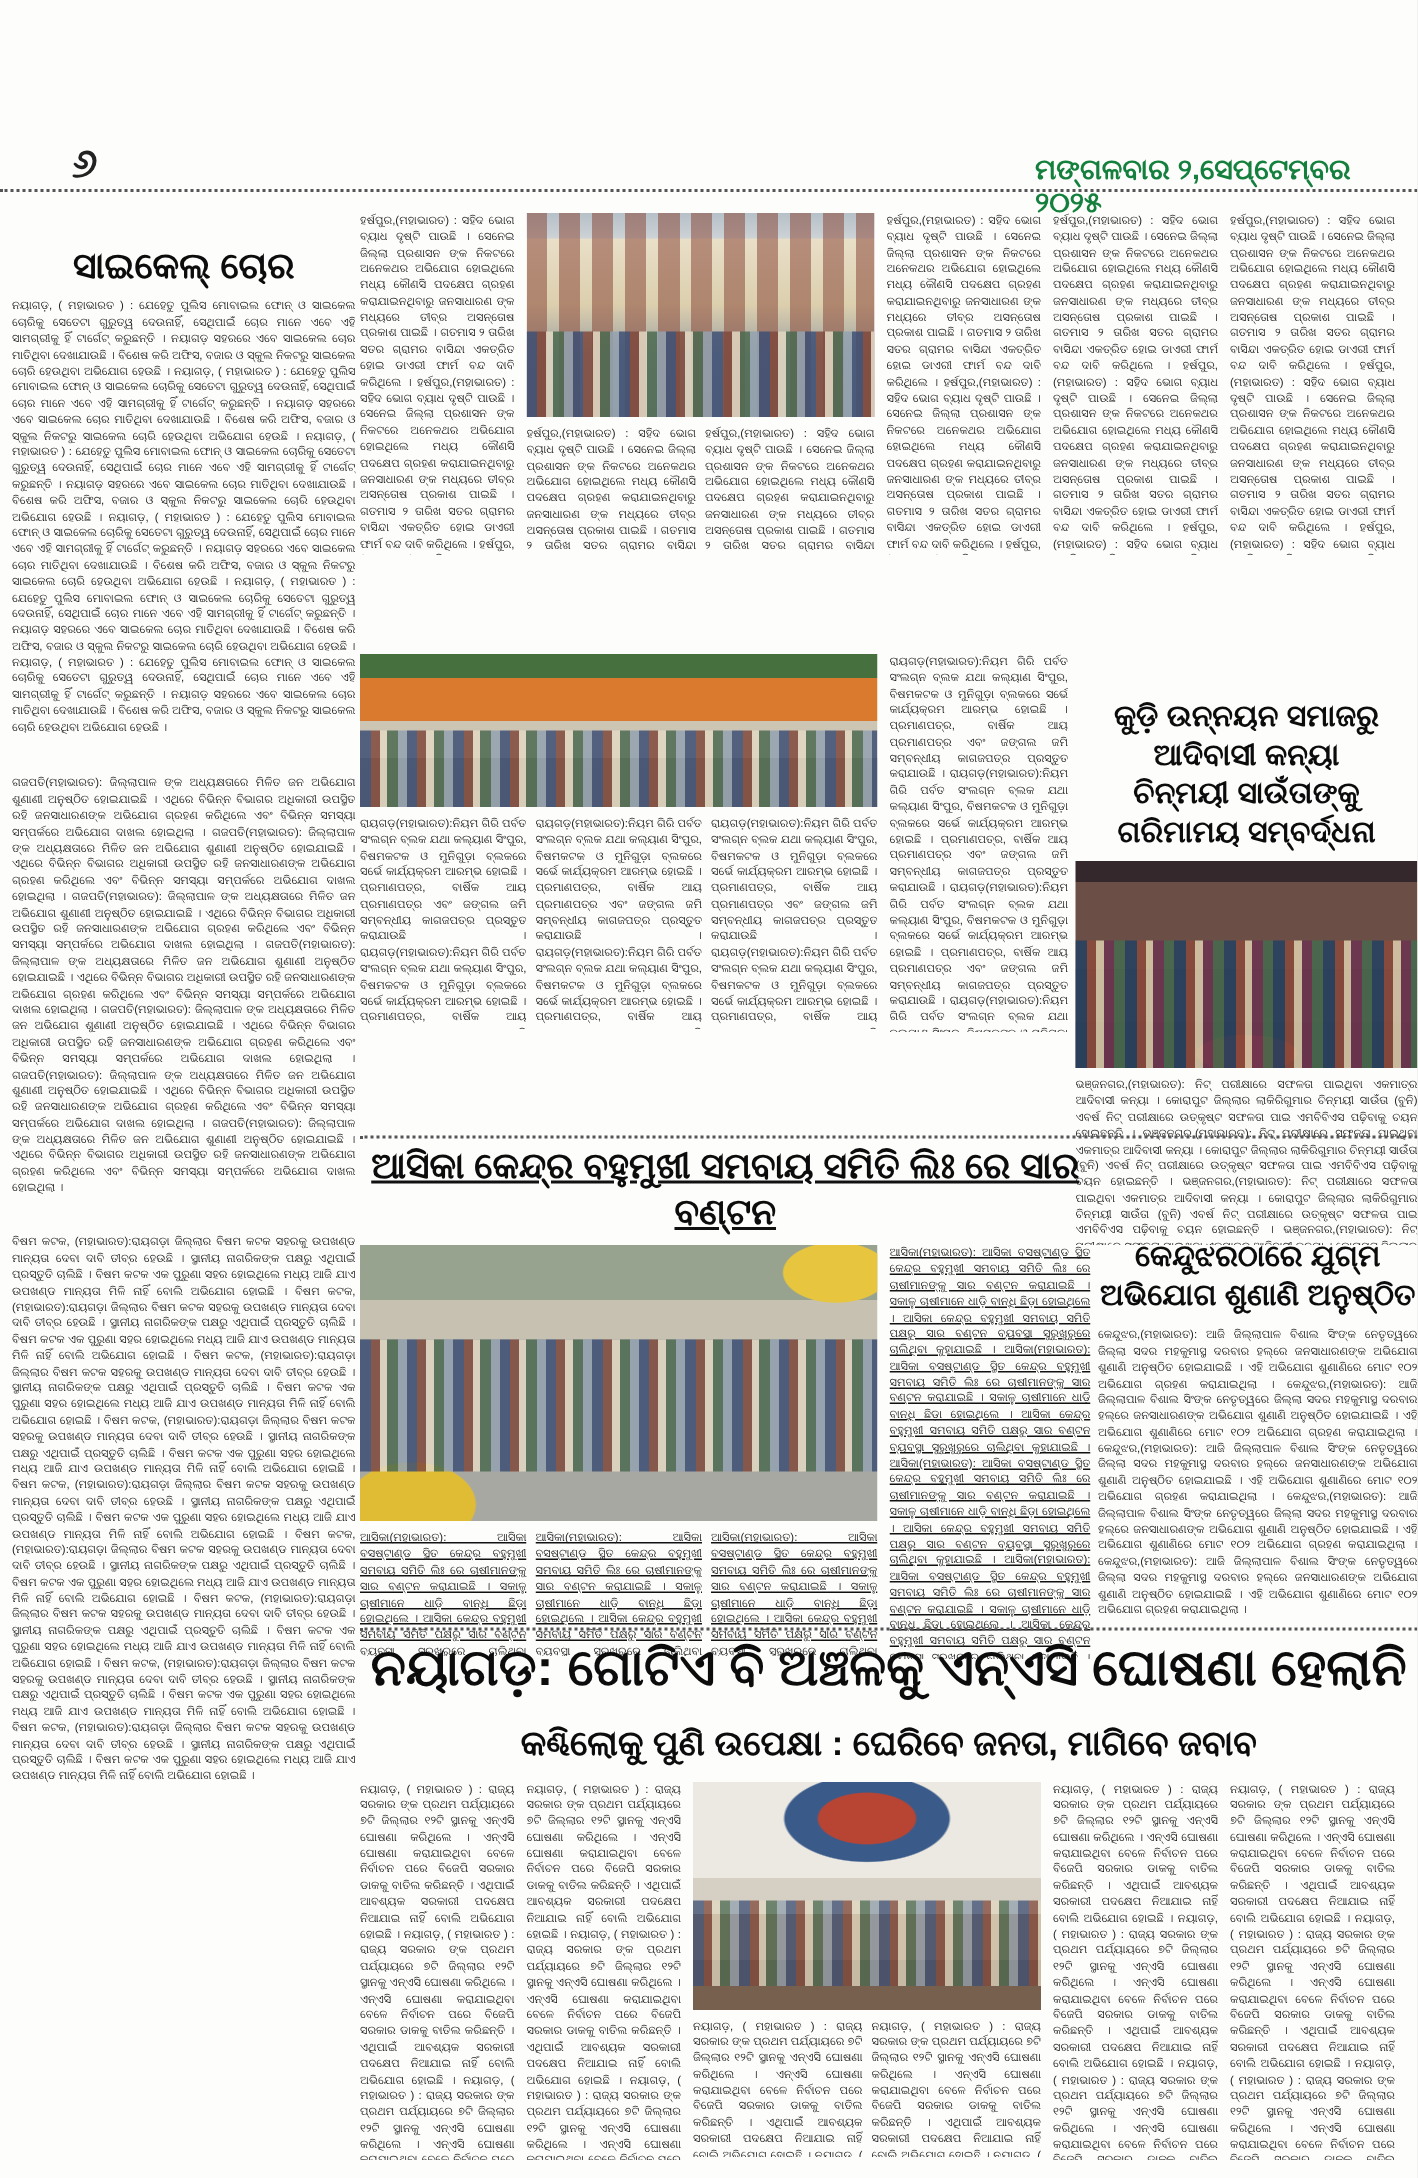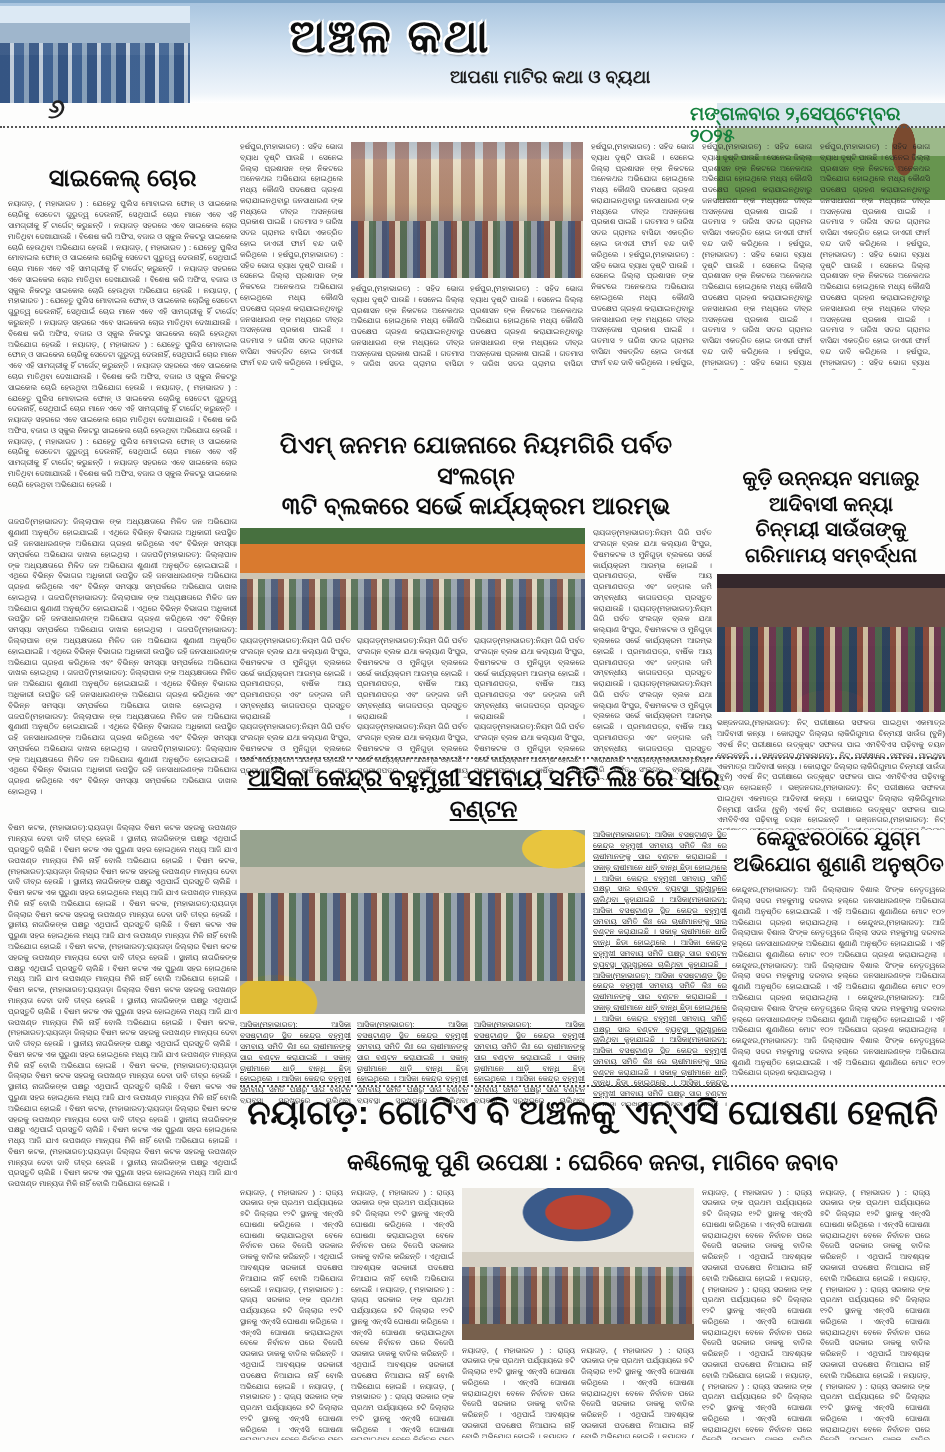--- a/index.html
+++ b/index.html
@@ -59,26 +59,20 @@
   .ph-conference{background:
      radial-gradient(80px 42px at 50% 16%,#b84434 0 40%,#3a5a8a 42% 68%,rgba(0,0,0,0) 70%),
      linear-gradient(180deg,#ece9e2 0 42%,#d6d0c4 42% 58%,#9a7d64 58% 78%,#77604d 78% 100%);}
   .ph-conference::after{height:38%;bottom:10%;opacity:.75;}
 </style>
 </head>
 <body>
 
 <div id="page">
 
-  <div id="masthead" class="abs">
-    <div class="abs photo ph-mast-left" style="left:0;top:3px;width:190px;height:97px;"></div>
-    <div class="abs photo ph-mast-right" style="left:717px;top:3px;width:228px;height:97px;"></div>
-    <div class="abs mast-title">ଅଞ୍ଚଳ କଥା</div>
-    <div class="abs mast-sub">ଆପଣା ମାଟିର କଥା ଓ ବ୍ୟଥା</div>
-  </div>
 
   <div class="abs pageno">୬</div>
   <div class="abs dateline">ମଙ୍ଗଳବାର  ୨,ସେପ୍ଟେମ୍ବର ୨୦୨୫</div>
   <div class="abs ruleh" style="left:0;top:126px;width:945px;"></div>
 
   <div class="abs" style="left:8px;top:132px;width:229px;height:1316px;">
     <div class="hl hl-lg">
       <br>
       <span>ସାଇକେଲ୍ ଚୋର</span>
     </div>
@@ -99,24 +93,20 @@
           <div class="bcol btxt" style="width:113px;height:84px;">ହର୍ଷପୁର,(ମହାଭାରତ) : ସହିଦ ଭୋଗ ବ୍ୟାଧ ଦୃଷ୍ଟି ପାଉଛି । ସେନେଇ ଜିଲ୍ଲା ପ୍ରଶାସନ ଙ୍କ ନିକଟରେ ଅନେକଥର ଅଭିଯୋଗ ହୋଇଥିଲେ ମଧ୍ୟ କୌଣସି ପଦକ୍ଷେପ ଗ୍ରହଣ କରାଯାଇନଥିବାରୁ ଜନସାଧାରଣ ଙ୍କ ମଧ୍ୟରେ ତୀବ୍ର ଅସନ୍ତୋଷ ପ୍ରକାଶ ପାଇଛି । ଗତମାସ ୨ ତାରିଖ ସତର ଗ୍ରାମର ବାସିନ୍ଦା ଏକତ୍ରିତ ହୋଇ ଡାଏରୀ ଫାର୍ମ ବନ୍ଦ ଦାବି କରିଥିଲେ । ହର୍ଷପୁର,(ମହାଭାରତ) : ସହିଦ ଭୋଗ ବ୍ୟାଧ ଦୃଷ୍ଟି ପାଉଛି । ସେନେଇ ଜିଲ୍ଲା ପ୍ରଶାସନ ଙ୍କ ନିକଟରେ ଅନେକଥର ଅଭିଯୋଗ ହୋଇଥିଲେ ମଧ୍ୟ କୌଣସି ପଦକ୍ଷେପ ଗ୍ରହଣ କରାଯାଇନଥିବାରୁ ଜନସାଧାରଣ ଙ୍କ ମଧ୍ୟରେ ତୀବ୍ର ଅସନ୍ତୋଷ ପ୍ରକାଶ ପାଇଛି । ଗତମାସ ୨ ତାରିଖ ସତର ଗ୍ରାମର ବାସିନ୍ଦା ଏକତ୍ରିତ ହୋଇ ଡାଏରୀ ଫାର୍ମ ବନ୍ଦ ଦାବି କରିଥିଲେ ।</div>
         </div>
       </div>
       <div class="bcol btxt" style="width:103px;height:228px;">ହର୍ଷପୁର,(ମହାଭାରତ) : ସହିଦ ଭୋଗ ବ୍ୟାଧ ଦୃଷ୍ଟି ପାଉଛି । ସେନେଇ ଜିଲ୍ଲା ପ୍ରଶାସନ ଙ୍କ ନିକଟରେ ଅନେକଥର ଅଭିଯୋଗ ହୋଇଥିଲେ ମଧ୍ୟ କୌଣସି ପଦକ୍ଷେପ ଗ୍ରହଣ କରାଯାଇନଥିବାରୁ ଜନସାଧାରଣ ଙ୍କ ମଧ୍ୟରେ ତୀବ୍ର ଅସନ୍ତୋଷ ପ୍ରକାଶ ପାଇଛି । ଗତମାସ ୨ ତାରିଖ ସତର ଗ୍ରାମର ବାସିନ୍ଦା ଏକତ୍ରିତ ହୋଇ ଡାଏରୀ ଫାର୍ମ ବନ୍ଦ ଦାବି କରିଥିଲେ । ହର୍ଷପୁର,(ମହାଭାରତ) : ସହିଦ ଭୋଗ ବ୍ୟାଧ ଦୃଷ୍ଟି ପାଉଛି । ସେନେଇ ଜିଲ୍ଲା ପ୍ରଶାସନ ଙ୍କ ନିକଟରେ ଅନେକଥର ଅଭିଯୋଗ ହୋଇଥିଲେ ମଧ୍ୟ କୌଣସି ପଦକ୍ଷେପ ଗ୍ରହଣ କରାଯାଇନଥିବାରୁ ଜନସାଧାରଣ ଙ୍କ ମଧ୍ୟରେ ତୀବ୍ର ଅସନ୍ତୋଷ ପ୍ରକାଶ ପାଇଛି । ଗତମାସ ୨ ତାରିଖ ସତର ଗ୍ରାମର ବାସିନ୍ଦା ଏକତ୍ରିତ ହୋଇ ଡାଏରୀ ଫାର୍ମ ବନ୍ଦ ଦାବି କରିଥିଲେ । ହର୍ଷପୁର,(ମହାଭାରତ) : ସହିଦ ଭୋଗ ବ୍ୟାଧ ଦୃଷ୍ଟି ପାଉଛି । ସେନେଇ ଜିଲ୍ଲା ପ୍ରଶାସନ ଙ୍କ ନିକଟରେ ଅନେକଥର ଅଭିଯୋଗ ହୋଇଥିଲେ ମଧ୍ୟ କୌଣସି ପଦକ୍ଷେପ ଗ୍ରହଣ କରାଯାଇନଥିବାରୁ ଜନସାଧାରଣ ଙ୍କ ମଧ୍ୟରେ ତୀବ୍ର ଅସନ୍ତୋଷ ପ୍ରକାଶ ପାଇଛି । ଗତମାସ ୨ ତାରିଖ ସତର ଗ୍ରାମର ବାସିନ୍ଦା ଏକତ୍ରିତ ହୋଇ ଡାଏରୀ ଫାର୍ମ ବନ୍ଦ ଦାବି କରିଥିଲେ । ହର୍ଷପୁର,(ମହାଭାରତ) : ସହିଦ ଭୋଗ ବ୍ୟାଧ ଦୃଷ୍ଟି ପାଉଛି । ସେନେଇ ଜିଲ୍ଲା ପ୍ରଶାସନ ଙ୍କ ନିକଟରେ ଅନେକଥର ଅଭିଯୋଗ ହୋଇଥିଲେ ମଧ୍ୟ କୌଣସି ପଦକ୍ଷେପ ଗ୍ରହଣ କରାଯାଇନଥିବାରୁ ଜନସାଧାରଣ ଙ୍କ ମଧ୍ୟରେ ତୀବ୍ର ଅସନ୍ତୋଷ ପ୍ରକାଶ ପାଇଛି । ଗତମାସ ୨ ତାରିଖ ସତର ଗ୍ରାମର ବାସିନ୍ଦା ଏକତ୍ରିତ ହୋଇ ଡାଏରୀ ଫାର୍ମ ବନ୍ଦ ଦାବି କରିଥିଲେ । ହର୍ଷପୁର,(ମହାଭାରତ) : ସହିଦ ଭୋଗ ବ୍ୟାଧ ଦୃଷ୍ଟି ପାଉଛି । ସେନେଇ ଜିଲ୍ଲା ପ୍ରଶାସନ ଙ୍କ ନିକଟରେ ଅନେକଥର ଅଭିଯୋଗ ହୋଇଥିଲେ ମଧ୍ୟ କୌଣସି ପଦକ୍ଷେପ ଗ୍ରହଣ କରାଯାଇନଥିବାରୁ ଜନସାଧାରଣ ଙ୍କ ମଧ୍ୟରେ ତୀବ୍ର ଅସନ୍ତୋଷ ପ୍ରକାଶ ପାଇଛି । ଗତମାସ ୨ ତାରିଖ ସତର ଗ୍ରାମର ବାସିନ୍ଦା ଏକତ୍ରିତ ହୋଇ ଡାଏରୀ ଫାର୍ମ ବନ୍ଦ ଦାବି କରିଥିଲେ ।</div>
       <div class="bcol btxt" style="width:110px;height:228px;">ହର୍ଷପୁର,(ମହାଭାରତ) : ସହିଦ ଭୋଗ ବ୍ୟାଧ ଦୃଷ୍ଟି ପାଉଛି । ସେନେଇ ଜିଲ୍ଲା ପ୍ରଶାସନ ଙ୍କ ନିକଟରେ ଅନେକଥର ଅଭିଯୋଗ ହୋଇଥିଲେ ମଧ୍ୟ କୌଣସି ପଦକ୍ଷେପ ଗ୍ରହଣ କରାଯାଇନଥିବାରୁ ଜନସାଧାରଣ ଙ୍କ ମଧ୍ୟରେ ତୀବ୍ର ଅସନ୍ତୋଷ ପ୍ରକାଶ ପାଇଛି । ଗତମାସ ୨ ତାରିଖ ସତର ଗ୍ରାମର ବାସିନ୍ଦା ଏକତ୍ରିତ ହୋଇ ଡାଏରୀ ଫାର୍ମ ବନ୍ଦ ଦାବି କରିଥିଲେ । ହର୍ଷପୁର,(ମହାଭାରତ) : ସହିଦ ଭୋଗ ବ୍ୟାଧ ଦୃଷ୍ଟି ପାଉଛି । ସେନେଇ ଜିଲ୍ଲା ପ୍ରଶାସନ ଙ୍କ ନିକଟରେ ଅନେକଥର ଅଭିଯୋଗ ହୋଇଥିଲେ ମଧ୍ୟ କୌଣସି ପଦକ୍ଷେପ ଗ୍ରହଣ କରାଯାଇନଥିବାରୁ ଜନସାଧାରଣ ଙ୍କ ମଧ୍ୟରେ ତୀବ୍ର ଅସନ୍ତୋଷ ପ୍ରକାଶ ପାଇଛି । ଗତମାସ ୨ ତାରିଖ ସତର ଗ୍ରାମର ବାସିନ୍ଦା ଏକତ୍ରିତ ହୋଇ ଡାଏରୀ ଫାର୍ମ ବନ୍ଦ ଦାବି କରିଥିଲେ । ହର୍ଷପୁର,(ମହାଭାରତ) : ସହିଦ ଭୋଗ ବ୍ୟାଧ ଦୃଷ୍ଟି ପାଉଛି । ସେନେଇ ଜିଲ୍ଲା ପ୍ରଶାସନ ଙ୍କ ନିକଟରେ ଅନେକଥର ଅଭିଯୋଗ ହୋଇଥିଲେ ମଧ୍ୟ କୌଣସି ପଦକ୍ଷେପ ଗ୍ରହଣ କରାଯାଇନଥିବାରୁ ଜନସାଧାରଣ ଙ୍କ ମଧ୍ୟରେ ତୀବ୍ର ଅସନ୍ତୋଷ ପ୍ରକାଶ ପାଇଛି । ଗତମାସ ୨ ତାରିଖ ସତର ଗ୍ରାମର ବାସିନ୍ଦା ଏକତ୍ରିତ ହୋଇ ଡାଏରୀ ଫାର୍ମ ବନ୍ଦ ଦାବି କରିଥିଲେ । ହର୍ଷପୁର,(ମହାଭାରତ) : ସହିଦ ଭୋଗ ବ୍ୟାଧ ଦୃଷ୍ଟି ପାଉଛି । ସେନେଇ ଜିଲ୍ଲା ପ୍ରଶାସନ ଙ୍କ ନିକଟରେ ଅନେକଥର ଅଭିଯୋଗ ହୋଇଥିଲେ ମଧ୍ୟ କୌଣସି ପଦକ୍ଷେପ ଗ୍ରହଣ କରାଯାଇନଥିବାରୁ ଜନସାଧାରଣ ଙ୍କ ମଧ୍ୟରେ ତୀବ୍ର ଅସନ୍ତୋଷ ପ୍ରକାଶ ପାଇଛି । ଗତମାସ ୨ ତାରିଖ ସତର ଗ୍ରାମର ବାସିନ୍ଦା ଏକତ୍ରିତ ହୋଇ ଡାଏରୀ ଫାର୍ମ ବନ୍ଦ ଦାବି କରିଥିଲେ । ହର୍ଷପୁର,(ମହାଭାରତ) : ସହିଦ ଭୋଗ ବ୍ୟାଧ ଦୃଷ୍ଟି ପାଉଛି । ସେନେଇ ଜିଲ୍ଲା ପ୍ରଶାସନ ଙ୍କ ନିକଟରେ ଅନେକଥର ଅଭିଯୋଗ ହୋଇଥିଲେ ମଧ୍ୟ କୌଣସି ପଦକ୍ଷେପ ଗ୍ରହଣ କରାଯାଇନଥିବାରୁ ଜନସାଧାରଣ ଙ୍କ ମଧ୍ୟରେ ତୀବ୍ର ଅସନ୍ତୋଷ ପ୍ରକାଶ ପାଇଛି । ଗତମାସ ୨ ତାରିଖ ସତର ଗ୍ରାମର ବାସିନ୍ଦା ଏକତ୍ରିତ ହୋଇ ଡାଏରୀ ଫାର୍ମ ବନ୍ଦ ଦାବି କରିଥିଲେ ।</div>
       <div class="bcol btxt" style="width:110px;height:228px;">ହର୍ଷପୁର,(ମହାଭାରତ) : ସହିଦ ଭୋଗ ବ୍ୟାଧ ଦୃଷ୍ଟି ପାଉଛି । ସେନେଇ ଜିଲ୍ଲା ପ୍ରଶାସନ ଙ୍କ ନିକଟରେ ଅନେକଥର ଅଭିଯୋଗ ହୋଇଥିଲେ ମଧ୍ୟ କୌଣସି ପଦକ୍ଷେପ ଗ୍ରହଣ କରାଯାଇନଥିବାରୁ ଜନସାଧାରଣ ଙ୍କ ମଧ୍ୟରେ ତୀବ୍ର ଅସନ୍ତୋଷ ପ୍ରକାଶ ପାଇଛି । ଗତମାସ ୨ ତାରିଖ ସତର ଗ୍ରାମର ବାସିନ୍ଦା ଏକତ୍ରିତ ହୋଇ ଡାଏରୀ ଫାର୍ମ ବନ୍ଦ ଦାବି କରିଥିଲେ । ହର୍ଷପୁର,(ମହାଭାରତ) : ସହିଦ ଭୋଗ ବ୍ୟାଧ ଦୃଷ୍ଟି ପାଉଛି । ସେନେଇ ଜିଲ୍ଲା ପ୍ରଶାସନ ଙ୍କ ନିକଟରେ ଅନେକଥର ଅଭିଯୋଗ ହୋଇଥିଲେ ମଧ୍ୟ କୌଣସି ପଦକ୍ଷେପ ଗ୍ରହଣ କରାଯାଇନଥିବାରୁ ଜନସାଧାରଣ ଙ୍କ ମଧ୍ୟରେ ତୀବ୍ର ଅସନ୍ତୋଷ ପ୍ରକାଶ ପାଇଛି । ଗତମାସ ୨ ତାରିଖ ସତର ଗ୍ରାମର ବାସିନ୍ଦା ଏକତ୍ରିତ ହୋଇ ଡାଏରୀ ଫାର୍ମ ବନ୍ଦ ଦାବି କରିଥିଲେ । ହର୍ଷପୁର,(ମହାଭାରତ) : ସହିଦ ଭୋଗ ବ୍ୟାଧ ଦୃଷ୍ଟି ପାଉଛି । ସେନେଇ ଜିଲ୍ଲା ପ୍ରଶାସନ ଙ୍କ ନିକଟରେ ଅନେକଥର ଅଭିଯୋଗ ହୋଇଥିଲେ ମଧ୍ୟ କୌଣସି ପଦକ୍ଷେପ ଗ୍ରହଣ କରାଯାଇନଥିବାରୁ ଜନସାଧାରଣ ଙ୍କ ମଧ୍ୟରେ ତୀବ୍ର ଅସନ୍ତୋଷ ପ୍ରକାଶ ପାଇଛି । ଗତମାସ ୨ ତାରିଖ ସତର ଗ୍ରାମର ବାସିନ୍ଦା ଏକତ୍ରିତ ହୋଇ ଡାଏରୀ ଫାର୍ମ ବନ୍ଦ ଦାବି କରିଥିଲେ । ହର୍ଷପୁର,(ମହାଭାରତ) : ସହିଦ ଭୋଗ ବ୍ୟାଧ ଦୃଷ୍ଟି ପାଉଛି । ସେନେଇ ଜିଲ୍ଲା ପ୍ରଶାସନ ଙ୍କ ନିକଟରେ ଅନେକଥର ଅଭିଯୋଗ ହୋଇଥିଲେ ମଧ୍ୟ କୌଣସି ପଦକ୍ଷେପ ଗ୍ରହଣ କରାଯାଇନଥିବାରୁ ଜନସାଧାରଣ ଙ୍କ ମଧ୍ୟରେ ତୀବ୍ର ଅସନ୍ତୋଷ ପ୍ରକାଶ ପାଇଛି । ଗତମାସ ୨ ତାରିଖ ସତର ଗ୍ରାମର ବାସିନ୍ଦା ଏକତ୍ରିତ ହୋଇ ଡାଏରୀ ଫାର୍ମ ବନ୍ଦ ଦାବି କରିଥିଲେ । ହର୍ଷପୁର,(ମହାଭାରତ) : ସହିଦ ଭୋଗ ବ୍ୟାଧ ଦୃଷ୍ଟି ପାଉଛି । ସେନେଇ ଜିଲ୍ଲା ପ୍ରଶାସନ ଙ୍କ ନିକଟରେ ଅନେକଥର ଅଭିଯୋଗ ହୋଇଥିଲେ ମଧ୍ୟ କୌଣସି ପଦକ୍ଷେପ ଗ୍ରହଣ କରାଯାଇନଥିବାରୁ ଜନସାଧାରଣ ଙ୍କ ମଧ୍ୟରେ ତୀବ୍ର ଅସନ୍ତୋଷ ପ୍ରକାଶ ପାଇଛି । ଗତମାସ ୨ ତାରିଖ ସତର ଗ୍ରାମର ବାସିନ୍ଦା ଏକତ୍ରିତ ହୋଇ ଡାଏରୀ ଫାର୍ମ ବନ୍ଦ ଦାବି କରିଥିଲେ ।</div>
     </div>
   </div>
 
   <div class="abs" style="left:240px;top:430px;width:472px;">
-    <div class="hl hl-lg">
-      <span>ପିଏମ୍ ଜନମନ ଯୋଜନାରେ ନିୟମଗିରି ପର୍ବତ ସଂଲଗ୍ନ</span><br>
-      <span>୩ଟି ବ୍ଲକରେ ସର୍ଭେ କାର୍ଯ୍ୟକ୍ରମ ଆରମ୍ଭ</span>
-    </div>
     <div class="row" style="margin-top:6px;height:252px;">
       <div class="bcol" style="width:345px;">
         <div class="photo ph-tent" style="width:345px;height:102px;"></div>
         <div class="row" style="margin-top:6px;gap:6px;">
           <div class="bcol btxt" style="width:111px;height:142px;">ରାୟଗଡ଼(ମହାଭାରତ):ନିୟମ ଗିରି ପର୍ବତ ସଂଲଗ୍ନ ବ୍ଲକ ଯଥା କଲ୍ୟାଣ ସିଂପୁର, ବିଷମକଟକ ଓ ମୁନିଗୁଡ଼ା ବ୍ଲକରେ ସର୍ଭେ କାର୍ଯ୍ୟକ୍ରମ ଆରମ୍ଭ ହୋଇଛି । ପ୍ରମାଣପତ୍ର, ବାର୍ଷିକ ଆୟ ପ୍ରମାଣପତ୍ର ଏବଂ ଜଙ୍ଗଲ ଜମି ସମ୍ବନ୍ଧୀୟ କାଗଜପତ୍ର ପ୍ରସ୍ତୁତ କରାଯାଉଛି । ରାୟଗଡ଼(ମହାଭାରତ):ନିୟମ ଗିରି ପର୍ବତ ସଂଲଗ୍ନ ବ୍ଲକ ଯଥା କଲ୍ୟାଣ ସିଂପୁର, ବିଷମକଟକ ଓ ମୁନିଗୁଡ଼ା ବ୍ଲକରେ ସର୍ଭେ କାର୍ଯ୍ୟକ୍ରମ ଆରମ୍ଭ ହୋଇଛି । ପ୍ରମାଣପତ୍ର, ବାର୍ଷିକ ଆୟ ପ୍ରମାଣପତ୍ର ଏବଂ ଜଙ୍ଗଲ ଜମି ସମ୍ବନ୍ଧୀୟ କାଗଜପତ୍ର ପ୍ରସ୍ତୁତ କରାଯାଉଛି । ରାୟଗଡ଼(ମହାଭାରତ):ନିୟମ ଗିରି ପର୍ବତ ସଂଲଗ୍ନ ବ୍ଲକ ଯଥା କଲ୍ୟାଣ ସିଂପୁର, ବିଷମକଟକ ଓ ମୁନିଗୁଡ଼ା ବ୍ଲକରେ ସର୍ଭେ କାର୍ଯ୍ୟକ୍ରମ ଆରମ୍ଭ ହୋଇଛି । ପ୍ରମାଣପତ୍ର, ବାର୍ଷିକ ଆୟ ପ୍ରମାଣପତ୍ର ଏବଂ ଜଙ୍ଗଲ ଜମି ସମ୍ବନ୍ଧୀୟ କାଗଜପତ୍ର ପ୍ରସ୍ତୁତ କରାଯାଉଛି ।</div>
           <div class="bcol btxt" style="width:111px;height:142px;">ରାୟଗଡ଼(ମହାଭାରତ):ନିୟମ ଗିରି ପର୍ବତ ସଂଲଗ୍ନ ବ୍ଲକ ଯଥା କଲ୍ୟାଣ ସିଂପୁର, ବିଷମକଟକ ଓ ମୁନିଗୁଡ଼ା ବ୍ଲକରେ ସର୍ଭେ କାର୍ଯ୍ୟକ୍ରମ ଆରମ୍ଭ ହୋଇଛି । ପ୍ରମାଣପତ୍ର, ବାର୍ଷିକ ଆୟ ପ୍ରମାଣପତ୍ର ଏବଂ ଜଙ୍ଗଲ ଜମି ସମ୍ବନ୍ଧୀୟ କାଗଜପତ୍ର ପ୍ରସ୍ତୁତ କରାଯାଉଛି । ରାୟଗଡ଼(ମହାଭାରତ):ନିୟମ ଗିରି ପର୍ବତ ସଂଲଗ୍ନ ବ୍ଲକ ଯଥା କଲ୍ୟାଣ ସିଂପୁର, ବିଷମକଟକ ଓ ମୁନିଗୁଡ଼ା ବ୍ଲକରେ ସର୍ଭେ କାର୍ଯ୍ୟକ୍ରମ ଆରମ୍ଭ ହୋଇଛି । ପ୍ରମାଣପତ୍ର, ବାର୍ଷିକ ଆୟ ପ୍ରମାଣପତ୍ର ଏବଂ ଜଙ୍ଗଲ ଜମି ସମ୍ବନ୍ଧୀୟ କାଗଜପତ୍ର ପ୍ରସ୍ତୁତ କରାଯାଉଛି । ରାୟଗଡ଼(ମହାଭାରତ):ନିୟମ ଗିରି ପର୍ବତ ସଂଲଗ୍ନ ବ୍ଲକ ଯଥା କଲ୍ୟାଣ ସିଂପୁର, ବିଷମକଟକ ଓ ମୁନିଗୁଡ଼ା ବ୍ଲକରେ ସର୍ଭେ କାର୍ଯ୍ୟକ୍ରମ ଆରମ୍ଭ ହୋଇଛି । ପ୍ରମାଣପତ୍ର, ବାର୍ଷିକ ଆୟ ପ୍ରମାଣପତ୍ର ଏବଂ ଜଙ୍ଗଲ ଜମି ସମ୍ବନ୍ଧୀୟ କାଗଜପତ୍ର ପ୍ରସ୍ତୁତ କରାଯାଉଛି ।</div>
           <div class="bcol btxt" style="width:111px;height:142px;">ରାୟଗଡ଼(ମହାଭାରତ):ନିୟମ ଗିରି ପର୍ବତ ସଂଲଗ୍ନ ବ୍ଲକ ଯଥା କଲ୍ୟାଣ ସିଂପୁର, ବିଷମକଟକ ଓ ମୁନିଗୁଡ଼ା ବ୍ଲକରେ ସର୍ଭେ କାର୍ଯ୍ୟକ୍ରମ ଆରମ୍ଭ ହୋଇଛି । ପ୍ରମାଣପତ୍ର, ବାର୍ଷିକ ଆୟ ପ୍ରମାଣପତ୍ର ଏବଂ ଜଙ୍ଗଲ ଜମି ସମ୍ବନ୍ଧୀୟ କାଗଜପତ୍ର ପ୍ରସ୍ତୁତ କରାଯାଉଛି । ରାୟଗଡ଼(ମହାଭାରତ):ନିୟମ ଗିରି ପର୍ବତ ସଂଲଗ୍ନ ବ୍ଲକ ଯଥା କଲ୍ୟାଣ ସିଂପୁର, ବିଷମକଟକ ଓ ମୁନିଗୁଡ଼ା ବ୍ଲକରେ ସର୍ଭେ କାର୍ଯ୍ୟକ୍ରମ ଆରମ୍ଭ ହୋଇଛି । ପ୍ରମାଣପତ୍ର, ବାର୍ଷିକ ଆୟ ପ୍ରମାଣପତ୍ର ଏବଂ ଜଙ୍ଗଲ ଜମି ସମ୍ବନ୍ଧୀୟ କାଗଜପତ୍ର ପ୍ରସ୍ତୁତ କରାଯାଉଛି । ରାୟଗଡ଼(ମହାଭାରତ):ନିୟମ ଗିରି ପର୍ବତ ସଂଲଗ୍ନ ବ୍ଲକ ଯଥା କଲ୍ୟାଣ ସିଂପୁର, ବିଷମକଟକ ଓ ମୁନିଗୁଡ଼ା ବ୍ଲକରେ ସର୍ଭେ କାର୍ଯ୍ୟକ୍ରମ ଆରମ୍ଭ ହୋଇଛି । ପ୍ରମାଣପତ୍ର, ବାର୍ଷିକ ଆୟ ପ୍ରମାଣପତ୍ର ଏବଂ ଜଙ୍ଗଲ ଜମି ସମ୍ବନ୍ଧୀୟ କାଗଜପତ୍ର ପ୍ରସ୍ତୁତ କରାଯାଉଛି ।</div>
         </div>
       </div>
       <div class="bcol btxt" style="width:119px;height:252px;">ରାୟଗଡ଼(ମହାଭାରତ):ନିୟମ ଗିରି ପର୍ବତ ସଂଲଗ୍ନ ବ୍ଲକ ଯଥା କଲ୍ୟାଣ ସିଂପୁର, ବିଷମକଟକ ଓ ମୁନିଗୁଡ଼ା ବ୍ଲକରେ ସର୍ଭେ କାର୍ଯ୍ୟକ୍ରମ ଆରମ୍ଭ ହୋଇଛି । ପ୍ରମାଣପତ୍ର, ବାର୍ଷିକ ଆୟ ପ୍ରମାଣପତ୍ର ଏବଂ ଜଙ୍ଗଲ ଜମି ସମ୍ବନ୍ଧୀୟ କାଗଜପତ୍ର ପ୍ରସ୍ତୁତ କରାଯାଉଛି । ରାୟଗଡ଼(ମହାଭାରତ):ନିୟମ ଗିରି ପର୍ବତ ସଂଲଗ୍ନ ବ୍ଲକ ଯଥା କଲ୍ୟାଣ ସିଂପୁର, ବିଷମକଟକ ଓ ମୁନିଗୁଡ଼ା ବ୍ଲକରେ ସର୍ଭେ କାର୍ଯ୍ୟକ୍ରମ ଆରମ୍ଭ ହୋଇଛି । ପ୍ରମାଣପତ୍ର, ବାର୍ଷିକ ଆୟ ପ୍ରମାଣପତ୍ର ଏବଂ ଜଙ୍ଗଲ ଜମି ସମ୍ବନ୍ଧୀୟ କାଗଜପତ୍ର ପ୍ରସ୍ତୁତ କରାଯାଉଛି । ରାୟଗଡ଼(ମହାଭାରତ):ନିୟମ ଗିରି ପର୍ବତ ସଂଲଗ୍ନ ବ୍ଲକ ଯଥା କଲ୍ୟାଣ ସିଂପୁର, ବିଷମକଟକ ଓ ମୁନିଗୁଡ଼ା ବ୍ଲକରେ ସର୍ଭେ କାର୍ଯ୍ୟକ୍ରମ ଆରମ୍ଭ ହୋଇଛି । ପ୍ରମାଣପତ୍ର, ବାର୍ଷିକ ଆୟ ପ୍ରମାଣପତ୍ର ଏବଂ ଜଙ୍ଗଲ ଜମି ସମ୍ବନ୍ଧୀୟ କାଗଜପତ୍ର ପ୍ରସ୍ତୁତ କରାଯାଉଛି । ରାୟଗଡ଼(ମହାଭାରତ):ନିୟମ ଗିରି ପର୍ବତ ସଂଲଗ୍ନ ବ୍ଲକ ଯଥା କଲ୍ୟାଣ ସିଂପୁର, ବିଷମକଟକ ଓ ମୁନିଗୁଡ଼ା ବ୍ଲକରେ ସର୍ଭେ କାର୍ଯ୍ୟକ୍ରମ ଆରମ୍ଭ ହୋଇଛି । ପ୍ରମାଣପତ୍ର, ବାର୍ଷିକ ଆୟ ପ୍ରମାଣପତ୍ର ଏବଂ ଜଙ୍ଗଲ ଜମି ସମ୍ବନ୍ଧୀୟ କାଗଜପତ୍ର ପ୍ରସ୍ତୁତ କରାଯାଉଛି । ରାୟଗଡ଼(ମହାଭାରତ):ନିୟମ ଗିରି ପର୍ବତ ସଂଲଗ୍ନ ବ୍ଲକ ଯଥା କଲ୍ୟାଣ ସିଂପୁର, ବିଷମକଟକ ଓ ମୁନିଗୁଡ଼ା ବ୍ଲକରେ ସର୍ଭେ କାର୍ଯ୍ୟକ୍ରମ ଆରମ୍ଭ ହୋଇଛି । ପ୍ରମାଣପତ୍ର, ବାର୍ଷିକ ଆୟ ପ୍ରମାଣପତ୍ର ଏବଂ ଜଙ୍ଗଲ ଜମି ସମ୍ବନ୍ଧୀୟ କାଗଜପତ୍ର ପ୍ରସ୍ତୁତ କରାଯାଉଛି । ରାୟଗଡ଼(ମହାଭାରତ):ନିୟମ ଗିରି ପର୍ବତ ସଂଲଗ୍ନ ବ୍ଲକ ଯଥା କଲ୍ୟାଣ ସିଂପୁର, ବିଷମକଟକ ଓ ମୁନିଗୁଡ଼ା ବ୍ଲକରେ ସର୍ଭେ କାର୍ଯ୍ୟକ୍ରମ ଆରମ୍ଭ ହୋଇଛି । ପ୍ରମାଣପତ୍ର, ବାର୍ଷିକ ଆୟ ପ୍ରମାଣପତ୍ର ଏବଂ ଜଙ୍ଗଲ ଜମି ସମ୍ବନ୍ଧୀୟ କାଗଜପତ୍ର ପ୍ରସ୍ତୁତ କରାଯାଉଛି ।</div>

